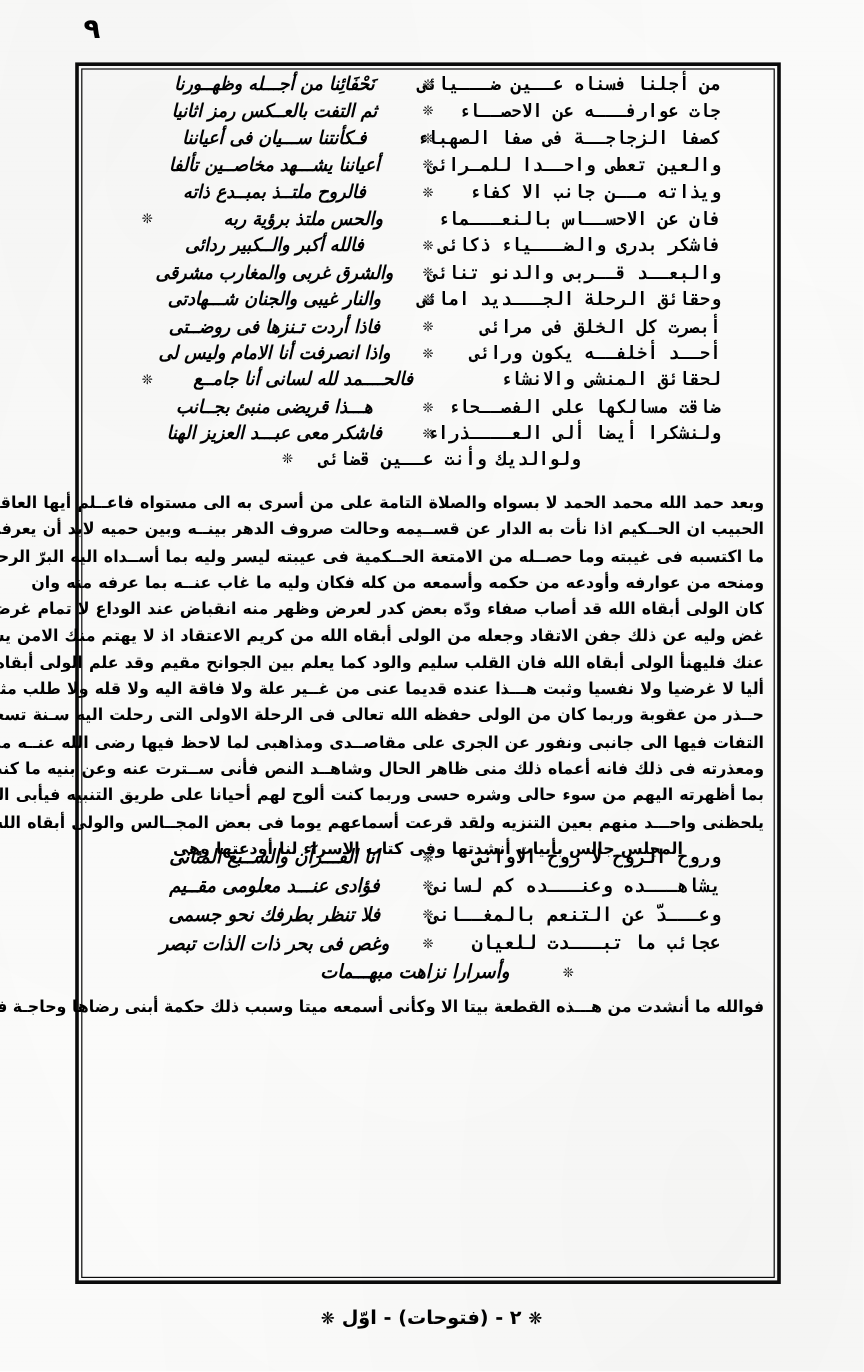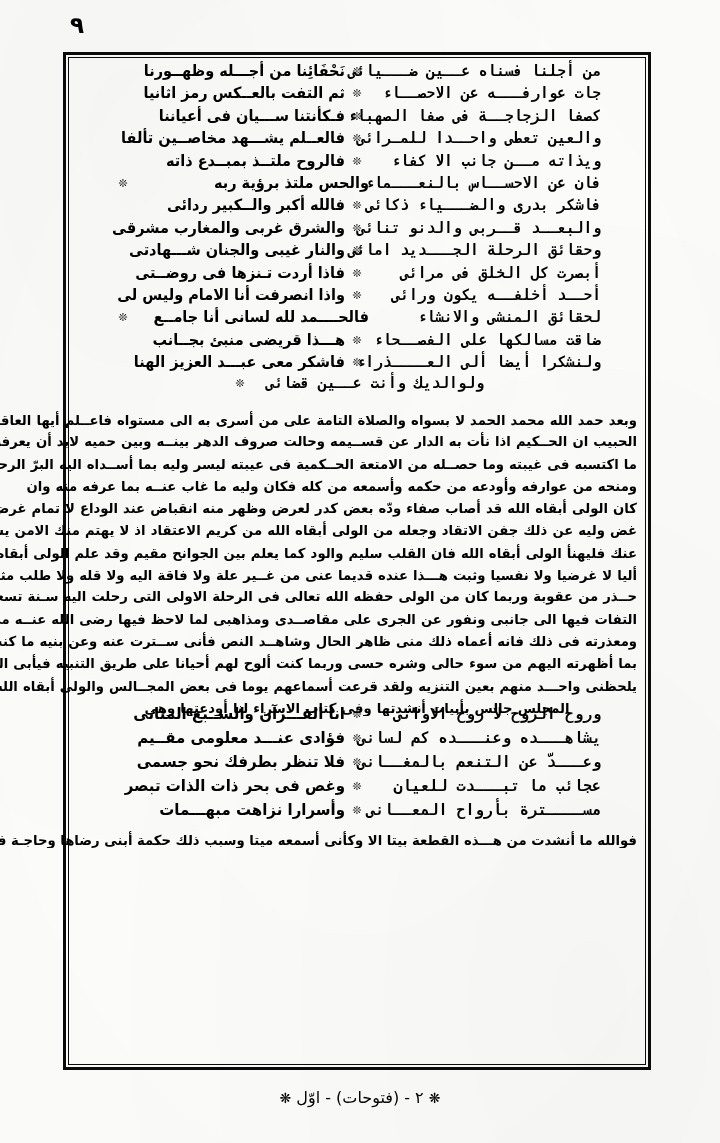--- a/index.html
+++ b/index.html
@@ -99,22 +99,23 @@
     height: 24px;
     font-size: 15px;
   }
   .hemistich {
     flex: 0 0 auto;
     text-align: center;
     transform: scaleY(1.06);
   }
   .hemistich.first {
     width: 232px;
-    text-align: right;
+    text-align: center;
     padding-left: 2px;
+    font-style: italic;
   }
   .hemistich.second {
     width: 232px;
     text-align: right;
     padding-right: 2px;
     font-family: Liberation Mono, monospace;
   }
   .star-sep {
     flex: 0 0 auto;
     width: 24px;
@@ -178,21 +179,21 @@
 
   
   .footer {
     position: absolute;
     left: 0;
     right: 0;
     top: 1088px;
     text-align: center;
     direction: rtl;
     font-size: 16px;
-    font-weight: normal;
+    font-weight: bold;
     letter-spacing: 1px;
     z-index: 4;
   }
   .footer .fstar {
     font-size: 14px;
   }
 
   
   .softness {
     position: absolute;
@@ -229,21 +230,21 @@
           <span class="hemistich first">ثم التفت بالعــكس رمز اثانيا</span>
         </div>
         <div class="verse-line">
           <span class="hemistich second">كصفا الزجاجــة فى صفا الصهباء</span>
           <span class="star-sep">❊</span>
           <span class="hemistich first">فـكأنتنا  ســـيان فى أعياننا</span>
         </div>
         <div class="verse-line">
           <span class="hemistich second">والعين تعطى واحــدا للمـرائى</span>
           <span class="star-sep">❊</span>
-          <span class="hemistich first">فالعــلم يشـــهد مخاصــين تألفا</span>
+          <span class="hemistich first">أعياننا يشـــهد مخاصــين تألفا</span>
         </div>
         <div class="verse-line">
           <span class="hemistich second">ويذاته مــن جانب الا كفاء</span>
           <span class="star-sep">❊</span>
           <span class="hemistich first">فالروح ملتــذ بمبــدع ذاته</span>
         </div>
         <div class="verse-line star-trailing">
           <span class="hemistich second">فان عن الاحســاس بالنعـــماء</span>
           <span class="star-sep">❊</span>
           <span class="hemistich first">والحس ملتذ برؤية ربه</span>
@@ -328,21 +329,20 @@
           <span class="hemistich second">وعـــدّ عن التنعم بالمغــانى</span>
           <span class="star-sep">❊</span>
           <span class="hemistich first">فلا تنظر بطرفك نحو جسمى</span>
         </div>
         <div class="verse-line">
           <span class="hemistich second">عجائب ما تبـــدت للعيان</span>
           <span class="star-sep">❊</span>
           <span class="hemistich first">وغص فى بحر ذات الذات تبصر</span>
         </div>
         <div class="verse-line">
-          <span class="hemistich second">مســــترة بأرواح المعــانى</span>
           <span class="star-sep">❊</span>
           <span class="hemistich first">وأسرارا نزاهت مبهـــمات</span>
         </div>
       </div>
 
     <div class="prose-tail" id="prose-tail">
         <div class="ln"><span>فوالله ما أنشدت من هـــذه القطعة بيتا</span> <span>الا وكأنى أسمعه ميتا</span> <span>وسبب ذلك حكمة أبنى رضاها</span> <span>وحاجـة فى نفس</span> </div>
       </div>
 
   </div>

